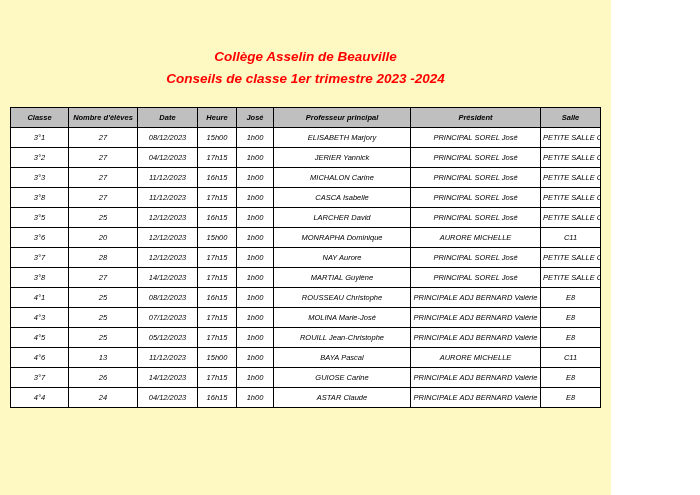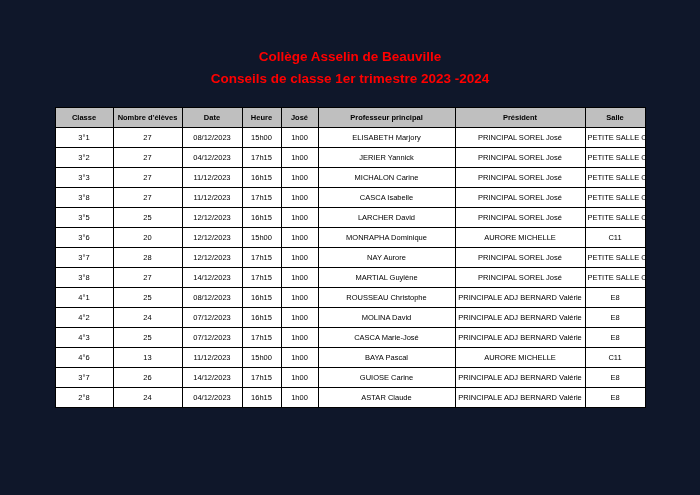--- a/index.html
+++ b/index.html
@@ -3,24 +3,25 @@
 <meta charset="utf-8">
 <style>
   html, body {
     margin: 0;
     padding: 0;
     background: #ffffff;
     font-family: "Liberation Sans", sans-serif;
   }
   .page {
     position: relative;
-    width: 700px;
+    width: 611px;
     height: 495px;
-    background: #0f172a;
+    background: #fef9c3;
     overflow: hidden;
+    font-style: italic;
   }
   .titles {
     padding-top: 46px;
     text-align: center;
   }
   .title-line {
     color: #ff0000;
     font-weight: bold;
     font-size: 13.5px;
     line-height: 1.65;
@@ -170,36 +171,36 @@
           <td>4°1</td>
           <td>25</td>
           <td>08/12/2023</td>
           <td>16h15</td>
           <td>1h00</td>
           <td>ROUSSEAU Christophe</td>
           <td>PRINCIPALE ADJ BERNARD Valérie</td>
           <td>E8</td>
         </tr>
         <tr>
-          <td>4°2</td>
-          <td>24</td>
+          <td>4°3</td>
+          <td>25</td>
           <td>07/12/2023</td>
-          <td>16h15</td>
-          <td>1h00</td>
-          <td>MOLINA David</td>
-          <td>PRINCIPALE ADJ BERNARD Valérie</td>
-          <td>E8</td>
-        </tr>
-        <tr>
-          <td>4°3</td>
-          <td>25</td>
-          <td>07/12/2023</td>
-          <td>17h15</td>
-          <td>1h00</td>
-          <td>CASCA Marie-José</td>
+          <td>17h15</td>
+          <td>1h00</td>
+          <td>MOLINA Marie-José</td>
+          <td>PRINCIPALE ADJ BERNARD Valérie</td>
+          <td>E8</td>
+        </tr>
+        <tr>
+          <td>4°5</td>
+          <td>25</td>
+          <td>05/12/2023</td>
+          <td>17h15</td>
+          <td>1h00</td>
+          <td>ROUILL Jean-Christophe</td>
           <td>PRINCIPALE ADJ BERNARD Valérie</td>
           <td>E8</td>
         </tr>
         <tr>
           <td>4°6</td>
           <td>13</td>
           <td>11/12/2023</td>
           <td>15h00</td>
           <td>1h00</td>
           <td>BAYA Pascal</td>
@@ -210,21 +211,21 @@
           <td>3°7</td>
           <td>26</td>
           <td>14/12/2023</td>
           <td>17h15</td>
           <td>1h00</td>
           <td>GUIOSE Carine</td>
           <td>PRINCIPALE ADJ BERNARD Valérie</td>
           <td>E8</td>
         </tr>
         <tr>
-          <td>2°8</td>
+          <td>4°4</td>
           <td>24</td>
           <td>04/12/2023</td>
           <td>16h15</td>
           <td>1h00</td>
           <td>ASTAR Claude</td>
           <td>PRINCIPALE ADJ BERNARD Valérie</td>
           <td>E8</td>
         </tr>
       </tbody>
   </table>

